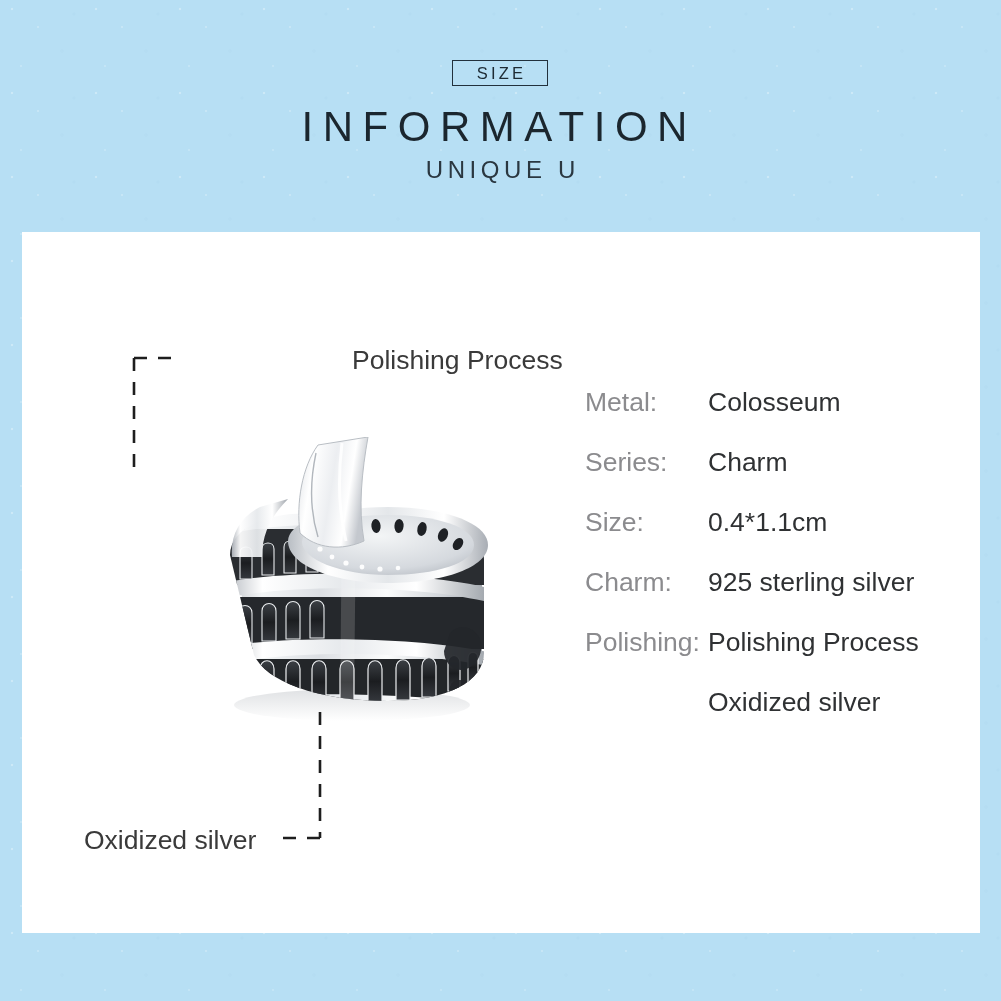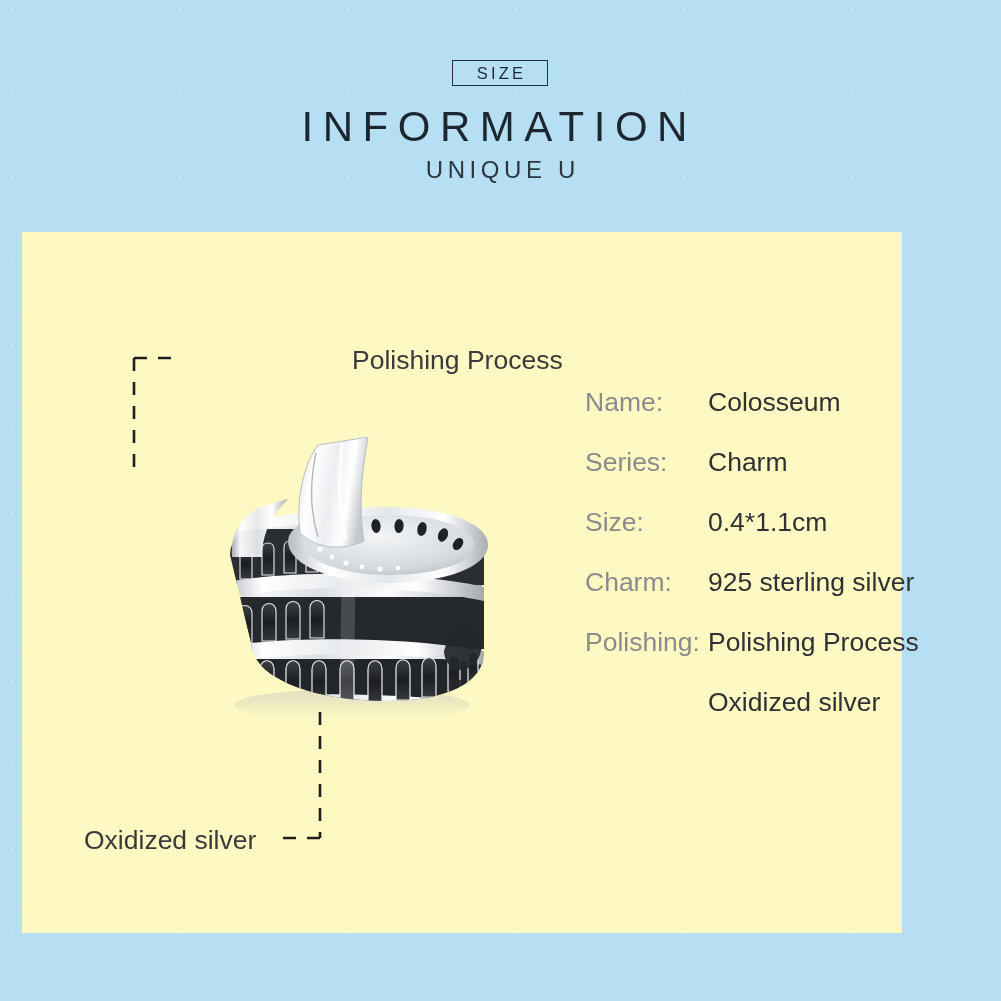--- a/index.html
+++ b/index.html
@@ -82,23 +82,23 @@
     text-indent: 4.6px;
     font-weight: 400;
     line-height: 26px;
   }
 
   
   .card {
     position: absolute;
     left: 22px;
     top: 232px;
-    width: 880px;
+    width: 958px;
     height: 701px;
-    background: #fef9c3;
+    background: #ffffff;
   }
 
   
   .product-figure {
     position: absolute;
     left: 170px;
     top: 205px;   
     width: 310px;
     height: 300px;
   }
@@ -327,21 +327,21 @@
     <div class="leader" style="left:266px; top:478px;">
       <svg width="70" height="135" viewBox="0 0 70 135">
         <path d="M32,2 L32,128" stroke="#1e1e1e" stroke-width="2.6" stroke-dasharray="13 11" fill="none"></path>
         <path d="M32,128 L-6,128" stroke="#1e1e1e" stroke-width="2.6" stroke-dasharray="13 11" fill="none"></path>
       </svg>
     </div>
     <div class="callout-text callout-bot-text">Oxidized silver</div>
 
     <div class="specs">
       <div class="spec-row">
-        <div class="spec-label">Name:</div>
+        <div class="spec-label">Metal:</div>
         <div class="spec-value">Colosseum</div>
       </div>
       <div class="spec-row">
         <div class="spec-label">Series:</div>
         <div class="spec-value">Charm</div>
       </div>
       <div class="spec-row">
         <div class="spec-label">Size:</div>
         <div class="spec-value">0.4*1.1cm</div>
       </div>

